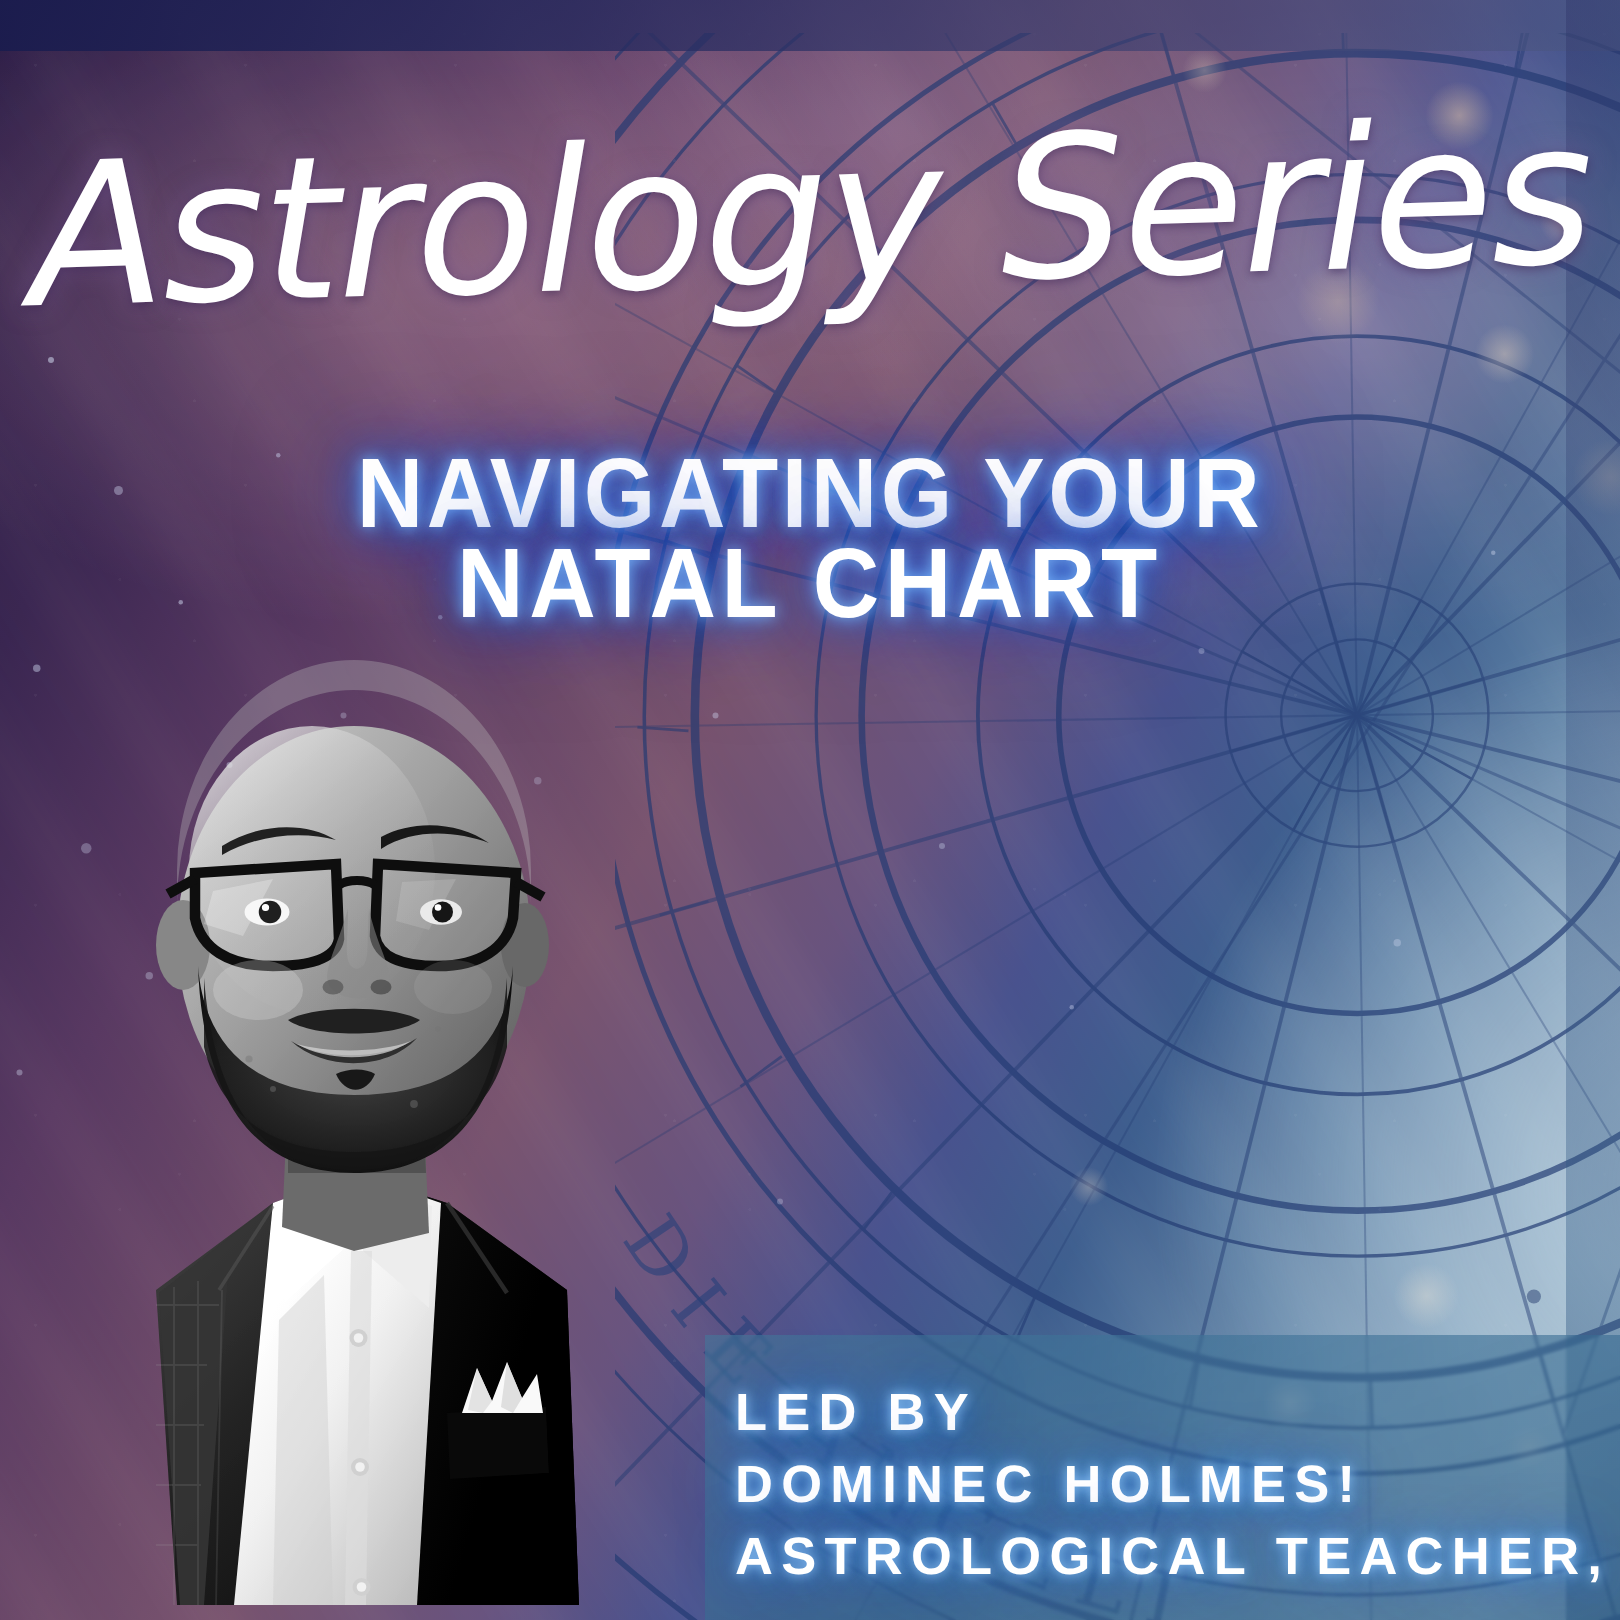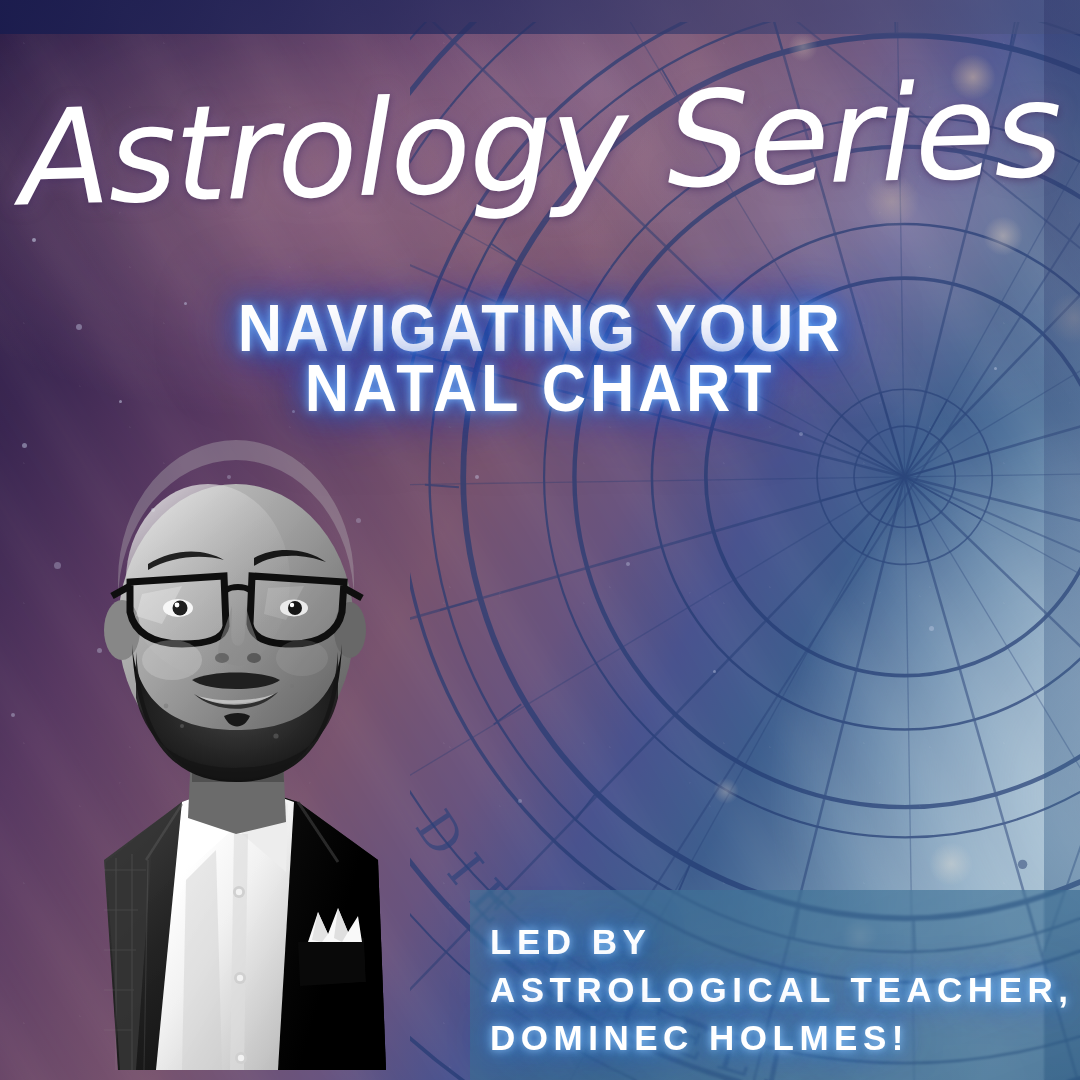--- a/index.html
+++ b/index.html
@@ -509,17 +509,17 @@
 
         <ellipse cx="186" cy="230" rx="30" ry="20" fill="#ddd8d2" opacity=".28"></ellipse>
         <ellipse cx="316" cy="228" rx="26" ry="18" fill="#b5b0aa" opacity=".18"></ellipse>
       </g>
     </svg>
   </div>
 
   <div class="credit-panel"></div>
   <div class="credit-text">
     <span>LED BY</span>
+    <span>DOMINEC HOLMES!</span>
     <span>ASTROLOGICAL TEACHER,</span>
-    <span>DOMINEC HOLMES!</span>
   </div>
 
 </div>
 
 </body></html>

